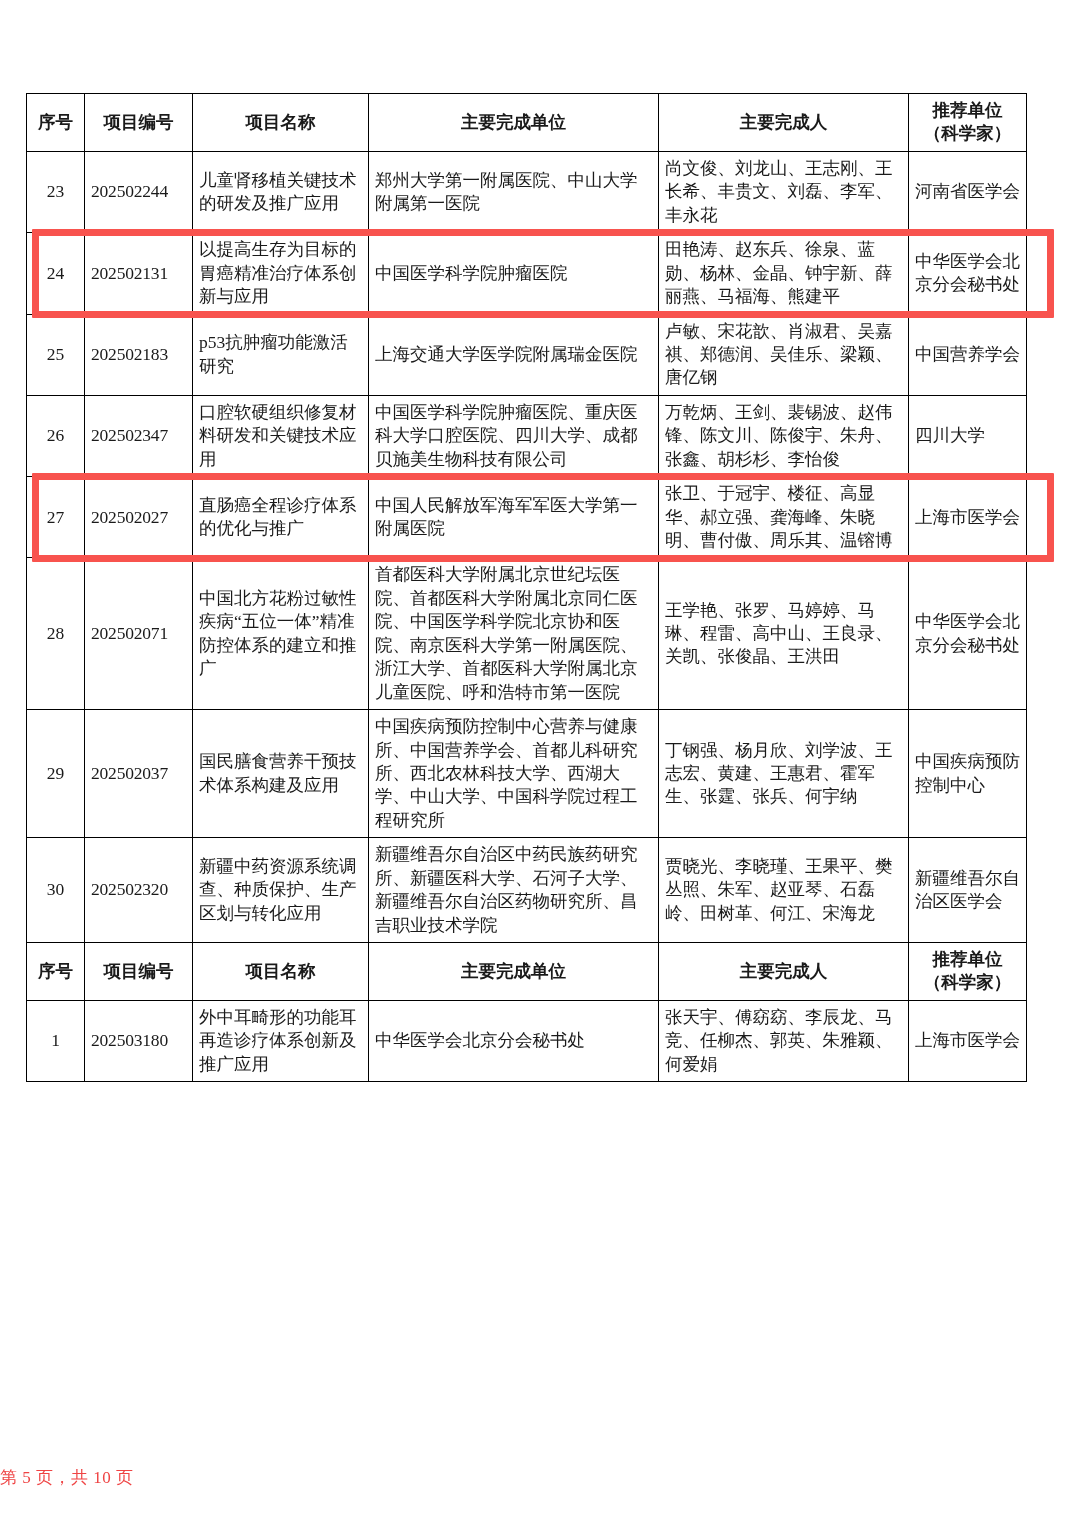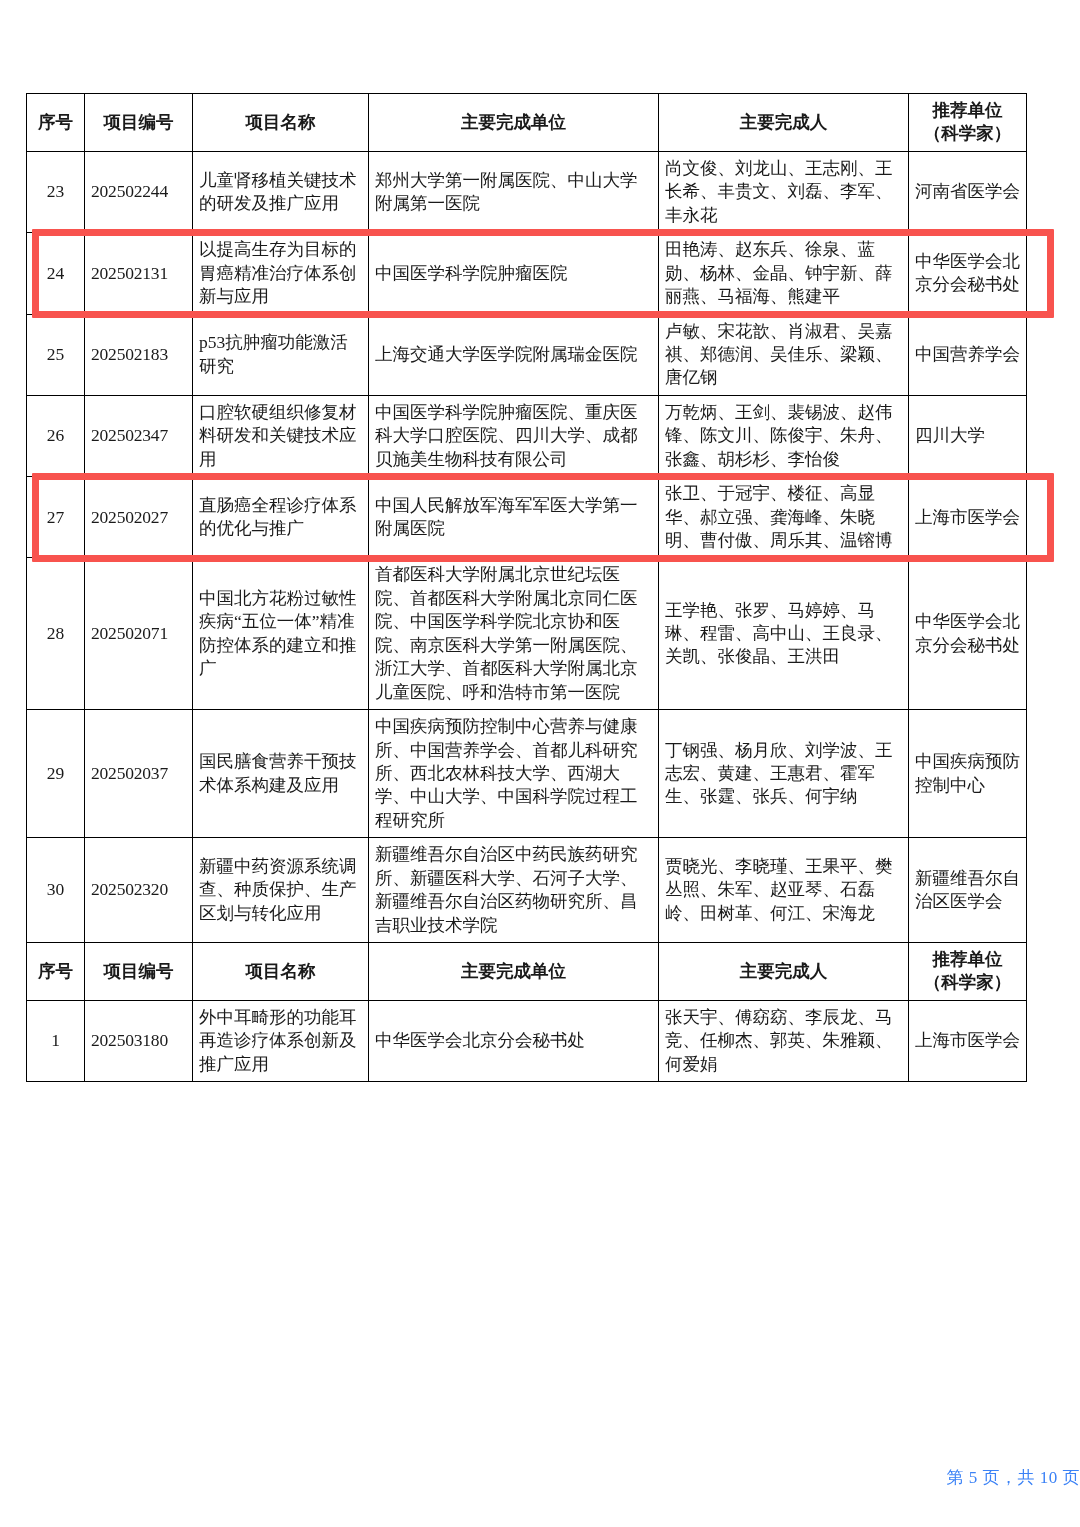--- a/index.html
+++ b/index.html
@@ -85,23 +85,23 @@
     box-sizing: border-box;
     pointer-events: none;
     border-radius: 1px;
   }
 
   .footer {
     position: absolute;
     left: 0;
     top: 1466px;
     width: 1080px;
-    text-align: right;
+    text-align: left;
     font-size: 17px;
-    color: #3b82f6;
+    color: #ef4444;
     letter-spacing: 0.5px;
   }
 </style>
 </head>
 <body>
 
 <div id="page">
 
   <table class="award-table">
     <colgroup>

